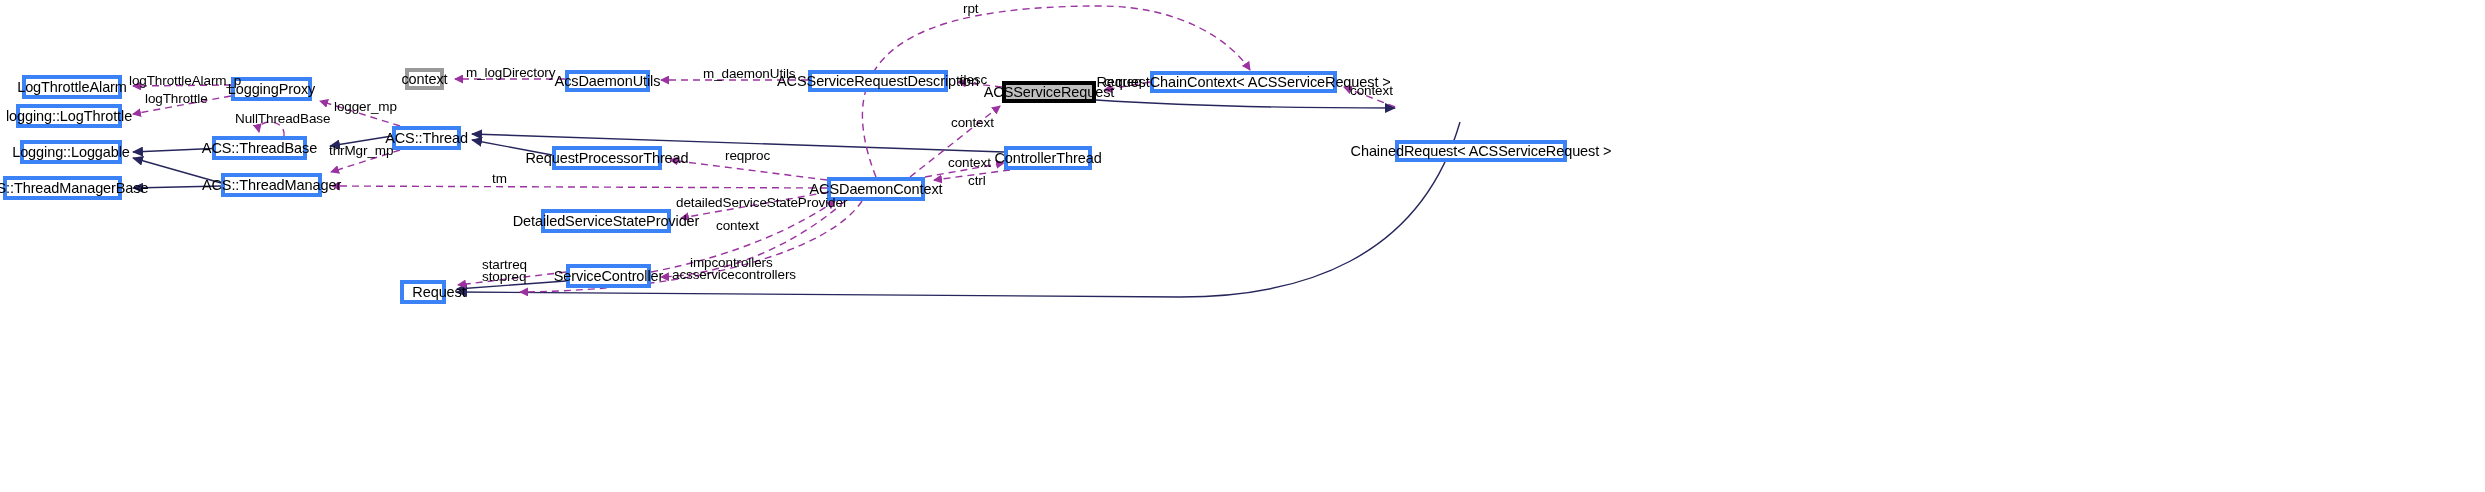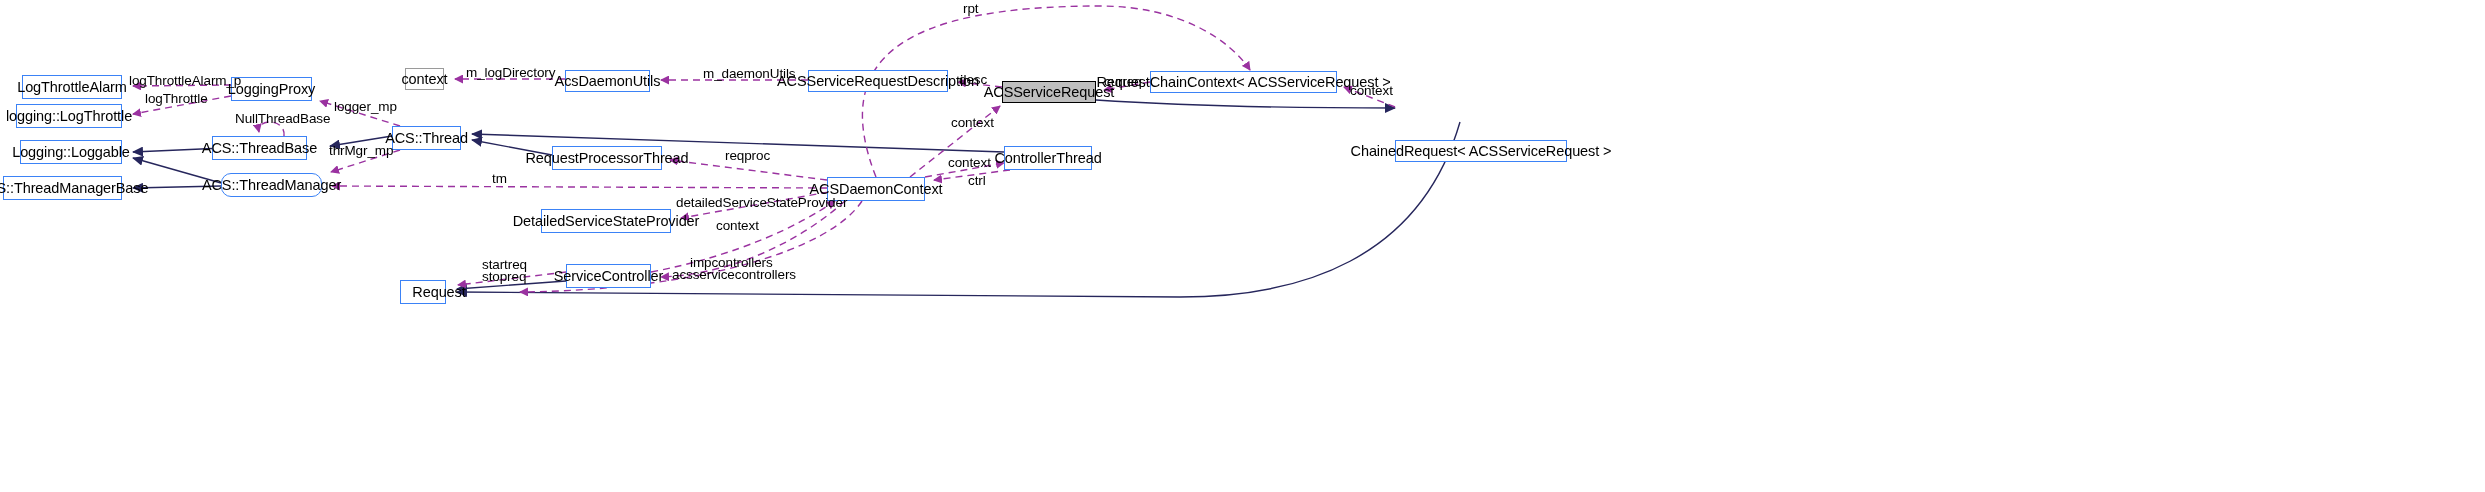--- a/index.html
+++ b/index.html
@@ -1,19 +1,19 @@
 <!DOCTYPE html>
 <html><head>
 <meta charset="utf-8">
 <style>
   html,body{margin:0;padding:0;background:#ffffff;}
   body{font-family:"Liberation Sans", sans-serif;}
   #canvas{position:relative;width:2485px;height:492px;background:#ffffff;overflow:hidden;}
   #edges{position:absolute;left:0;top:0;width:2485px;height:492px;}
-  .node{position:absolute;box-sizing:border-box;border:1px solid #3b82f6;background:#ffffff;
+  .node{position:absolute;box-sizing:border-box;border:4px solid #3b82f6;background:#ffffff;
         display:flex;align-items:center;justify-content:center;white-space:nowrap;
         font-size:14.5px;color:#000000;letter-spacing:-0.1px;}
   .node.gray-border{border-color:#9a9a9a;}
   .node.highlight{background:#bfbfbf;border-color:#000000;}
   .elabel{position:absolute;font-size:13.5px;color:#000000;white-space:nowrap;
           line-height:13px;letter-spacing:-0.1px;background:transparent;}
 </style>
 </head>
 <body>
 
@@ -107,21 +107,21 @@
   </div>
   <div class="node" style="left:3px;top:176px;width:119px;height:24px;">
     <span>ACS::ThreadManagerBase</span>
   </div>
   <div class="node" style="left:231px;top:77px;width:81px;height:24px;">
     <span>LoggingProxy</span>
   </div>
   <div class="node" style="left:212px;top:136px;width:95px;height:24px;">
     <span>ACS::ThreadBase</span>
   </div>
-  <div class="node" style="left:221px;top:173px;width:101px;height:24px;border-radius:10px;">
+  <div class="node" style="left:221px;top:173px;width:101px;height:24px;">
     <span>ACS::ThreadManager</span>
   </div>
   <div class="node gray-border" style="left:405px;top:68px;width:39px;height:22px;">
     <span>context</span>
   </div>
   <div class="node" style="left:392px;top:126px;width:69px;height:24px;">
     <span>ACS::Thread</span>
   </div>
   <div class="node" style="left:552px;top:146px;width:110px;height:24px;">
     <span>RequestProcessorThread</span>

